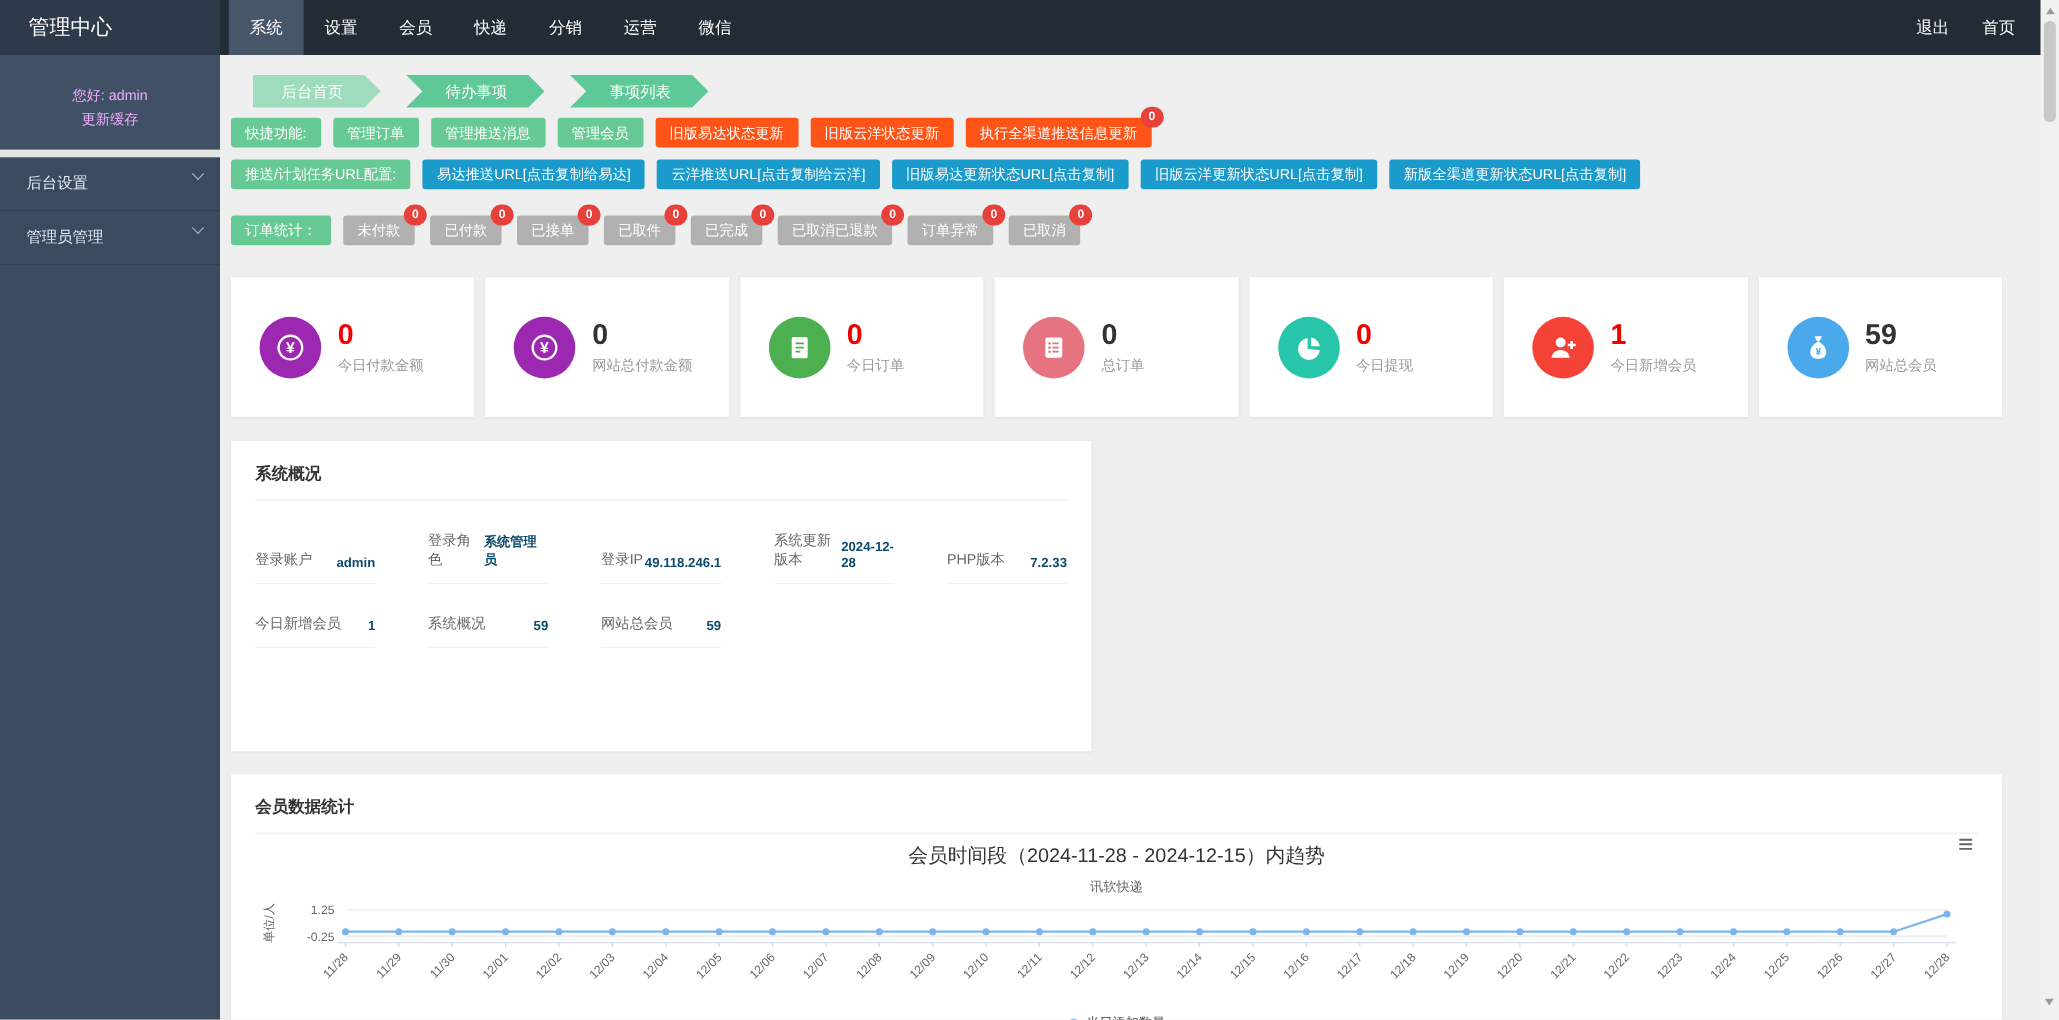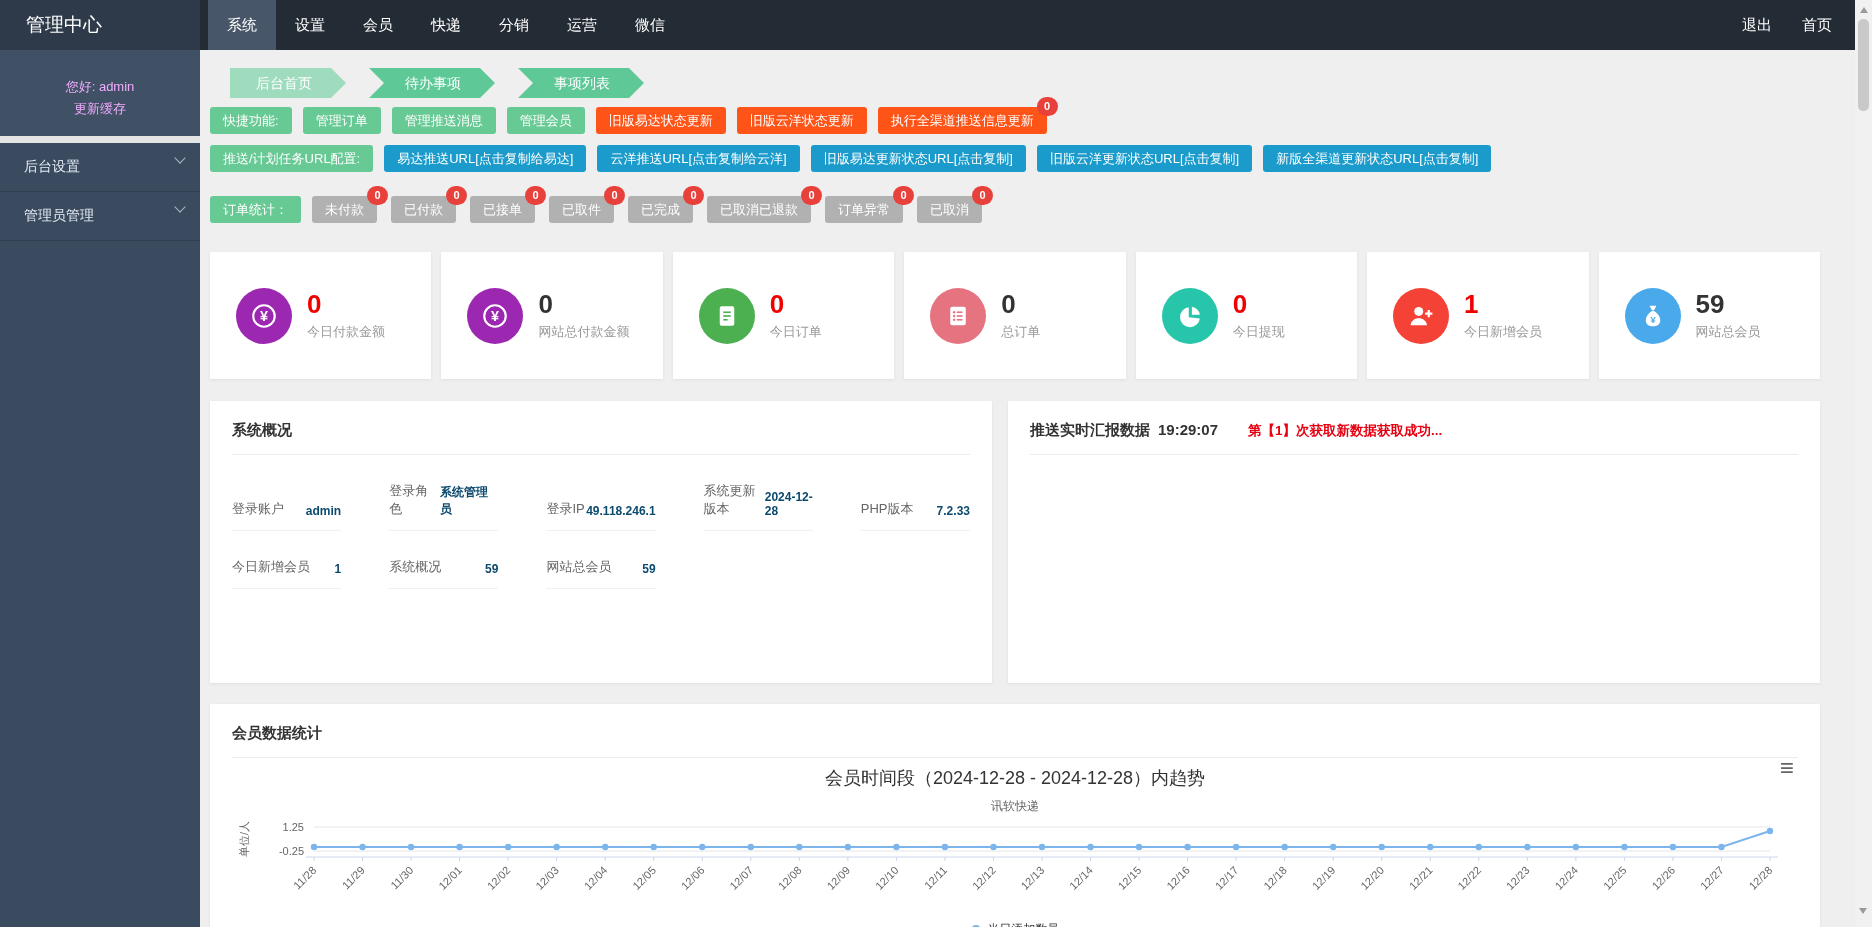--- a/index.html
+++ b/index.html
@@ -46,21 +46,21 @@
   .card { flex:1; background:#fff; height:127px; display:flex; align-items:center; padding-left:26px; box-shadow:0 1px 3px rgba(0,0,0,.07); }
   .circle { width:56px; height:56px; border-radius:50%; flex:0 0 56px; display:flex; align-items:center; justify-content:center; }
   .circle svg { width:30px; height:30px; }
   .card-info { margin-left:15px; }
   .card-val { font-size:26px; font-weight:bold; line-height:1.1; }
   .card-label { font-size:13px; color:#999; margin-top:5px; }
   
   .panel { background:#fff; box-shadow:0 1px 3px rgba(0,0,0,.07); padding:20px 22px; }
   .panel h3 { font-size:15px; color:#333; font-weight:bold; margin-bottom:14px; }
   .panel hr { border:none; border-top:1px solid #ededed; }
-  .panel-row { display:flex; gap:16px; margin-bottom:21px; }
+  .panel-row { display:flex; gap:3px; margin-bottom:21px; }
   .panel-row .panel { height:282px; }
   .overview-panel { width:782px; flex:0 0 782px; }
   .push-panel { flex:1; }
   .ov-grid { display:grid; grid-template-columns:1fr 1fr 1fr 1fr 1fr; column-gap:48px; }
   .ov-item { display:flex; justify-content:space-between; align-items:flex-end; padding:27px 0 12px; border-bottom:1px solid #f0f0f0; }
   .ov-label { font-size:13px; color:#666; }
   .ov-value { font-size:12px; font-weight:bold; color:#0c4a6e; }
   .push-title { display:flex; align-items:baseline; gap:8px; }
   .push-msg { color:#e60012; font-size:13.5px; font-weight:bold; margin-left:22px; }
   
@@ -277,34 +277,26 @@
           <div class="ov-item">
             <span class="ov-label">系统概况</span>
             <span class="ov-value">59</span>
           </div>
           <div class="ov-item">
             <span class="ov-label">网站总会员</span>
             <span class="ov-value">59</span>
           </div>
         </div>
     </section>
-    <section class="panel push-panel">
-      <h3 class="push-title">
-        <span>推送实时汇报数据</span>
-        <span>19:29:07</span>
-        <span class="push-msg">第【1】次获取新数据获取成功...</span>
-      </h3>
-      <hr>
-    </section>
   </div>
 
   <section class="panel member-panel w">
     <h3>会员数据统计</h3>
     <hr>
-    <div class="chart-title">会员时间段（2024-12-28 - 2024-12-28）内趋势</div>
+    <div class="chart-title">会员时间段（2024-11-28 - 2024-12-15）内趋势</div>
     <div class="chart-subtitle">讯软快递</div>
     <div class="chart-menu">≡</div>
     <svg id="chart-svg" width="1566" height="100">
         <line x1="82" x2="1538" y1="12" y2="12" stroke="#e6e6e6" stroke-width="1"></line>
         <text x="72" y="16" text-anchor="end" font-size="11" fill="#666">1.25</text>
         <line x1="82" x2="1538" y1="36" y2="36" stroke="#e6e6e6" stroke-width="1"></line>
         <text x="72" y="40" text-anchor="end" font-size="11" fill="#666">-0.25</text>
         <line x1="74" x2="1546" y1="42" y2="42" stroke="#ccd6eb" stroke-width="1"></line>
         <text x="16" y="24" text-anchor="middle" font-size="11" fill="#666" transform="rotate(-90 16 24)">单位/人</text>
         <line x1="82" x2="82" y1="42" y2="46" stroke="#ccd6eb" stroke-width="1"></line>

